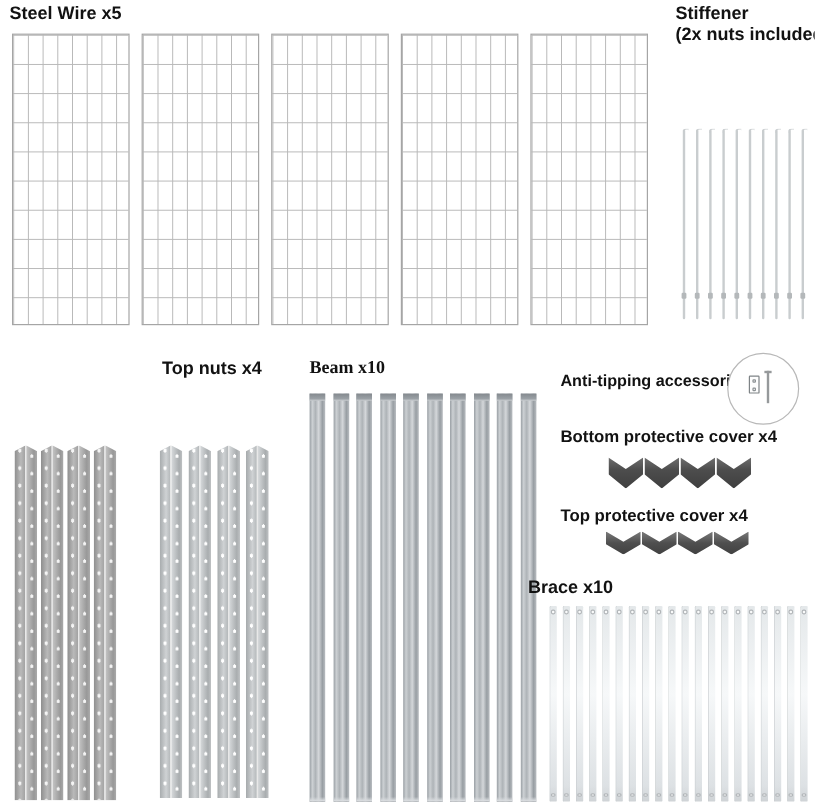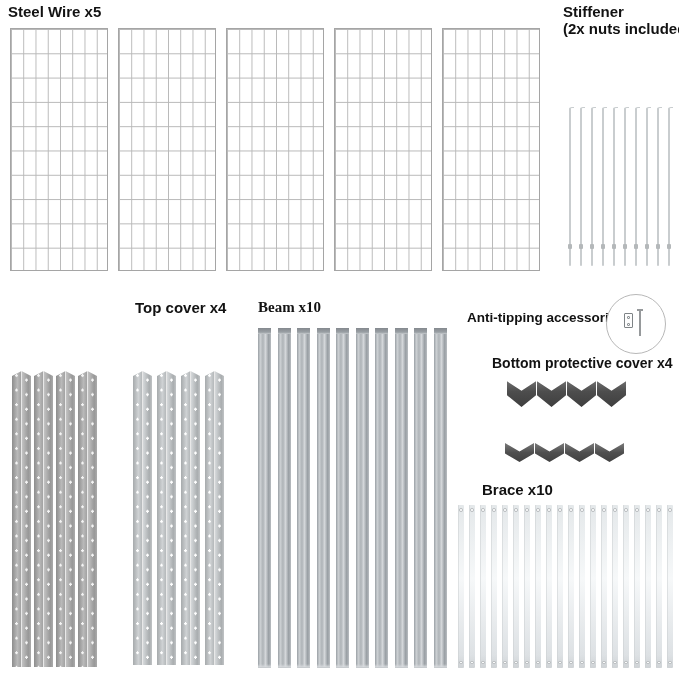--- a/index.html
+++ b/index.html
@@ -138,21 +138,21 @@
       <div class="stiffener-rod"></div>
       <div class="stiffener-rod"></div>
       <div class="stiffener-rod"></div>
       <div class="stiffener-rod"></div>
       <div class="stiffener-rod"></div>
       <div class="stiffener-rod"></div>
       <div class="stiffener-rod"></div>
       <div class="stiffener-rod"></div>
     </div>
 
-  <div class="sec-title" style="left:135px;top:299px;">Top cover x4</div>
+  <div class="sec-title" style="left:135px;top:299px;">Top nuts x4</div>
   <div class="sec-title" style="left:258px;top:299px;font-family:Liberation Serif, serif;">Beam x10</div>
 
   <div class="post-row bottom-posts" style="left:12px;top:371px;height:296px;gap:3px;">
     <div class="post">
       <div class="face"></div>
       <div class="edge"></div>
       <div class="face r"></div>
     </div>
   <div class="post">
       <div class="face"></div>
@@ -206,36 +206,37 @@
       <div class="beam"></div>
       <div class="beam"></div>
     </div>
 
   <div class="sec-title small" style="left:467px;top:310px;">Anti-tipping accessories</div>
   <div class="anti-circle">
     <div class="anchor-bracket"></div>
     <div class="anchor-screw"></div>
   </div>
 
-  <div class="sec-title" style="left:492px;top:355px;font-size:14px;">Bottom protective cover x4</div>
+  <div class="sec-title" style="left:467px;top:355px;font-size:14px;">Bottom protective cover x4</div>
   <div class="cover-row bottom-covers">
     <div class="bottom-cover"></div>
   <div class="bottom-cover"></div>
       <div class="bottom-cover"></div>
       <div class="bottom-cover"></div>
     </div>
 
+  <div class="sec-title" style="left:467px;top:421px;font-size:14px;">Top protective cover x4</div>
   <div class="cover-row top-covers">
     <div class="top-cover"></div>
   <div class="top-cover"></div>
       <div class="top-cover"></div>
       <div class="top-cover"></div>
     </div>
 
-  <div class="sec-title" style="left:482px;top:481px;">Brace x10</div>
+  <div class="sec-title" style="left:440px;top:481px;">Brace x10</div>
   <div class="brace-row">
     <div class="brace-strip"></div>
   <div class="brace-strip"></div>
       <div class="brace-strip"></div>
       <div class="brace-strip"></div>
       <div class="brace-strip"></div>
       <div class="brace-strip"></div>
       <div class="brace-strip"></div>
       <div class="brace-strip"></div>
       <div class="brace-strip"></div>

